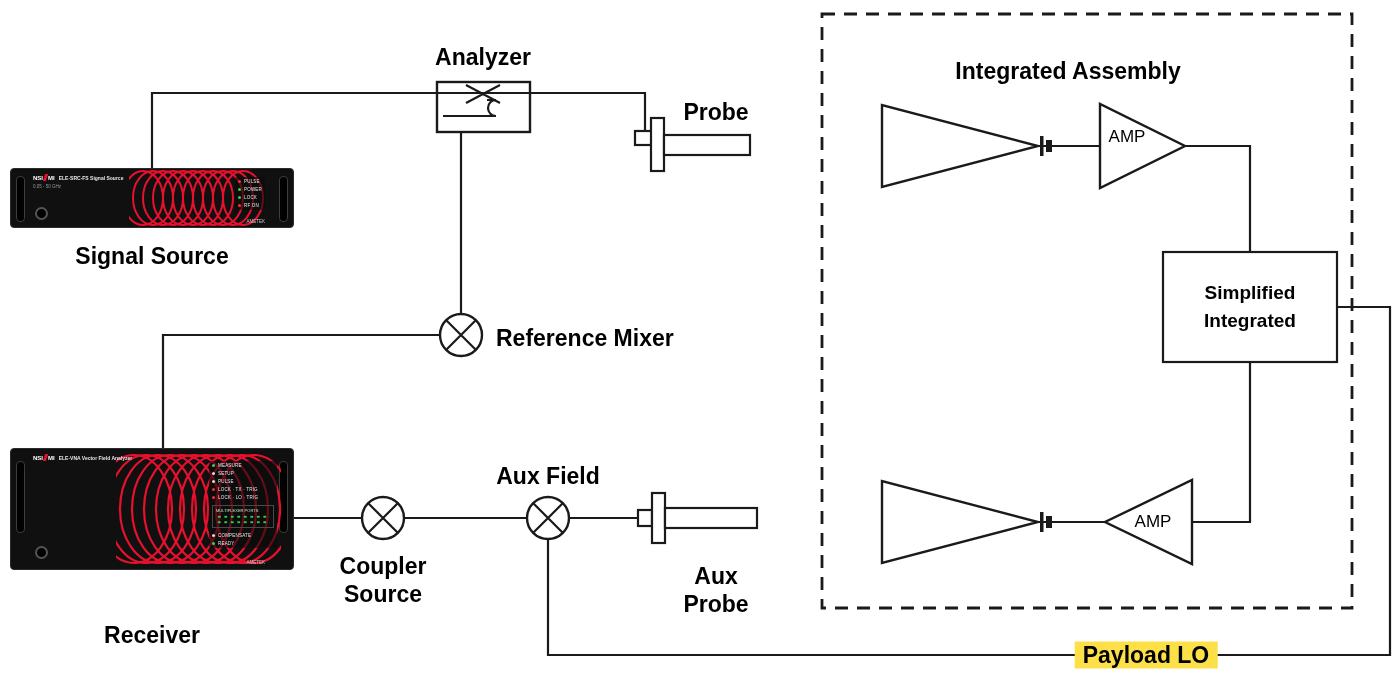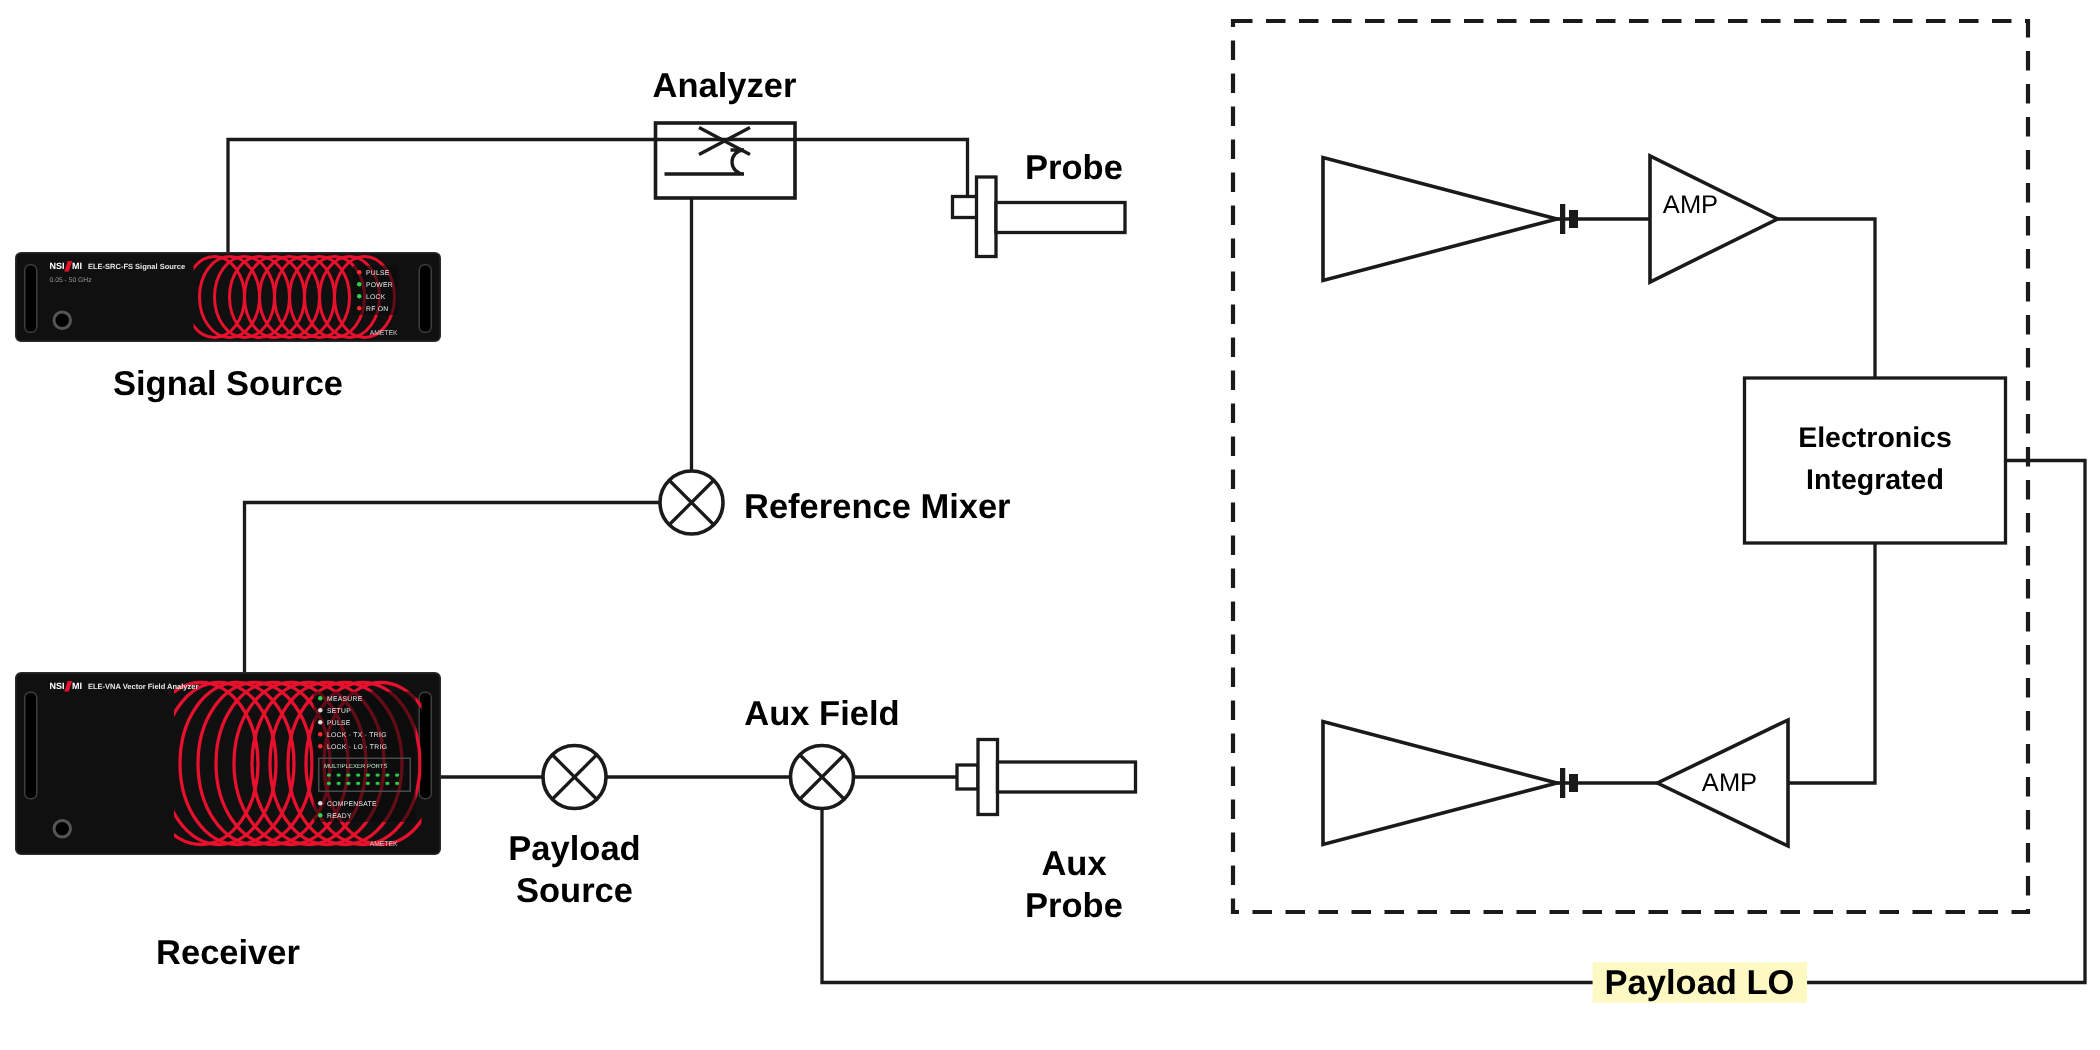--- a/index.html
+++ b/index.html
@@ -2,21 +2,21 @@
 <html><head>
 <meta charset="utf-8">
 <style>
   html,body{margin:0;padding:0;background:#fff;}
   #canvas{position:relative;width:1400px;height:700px;background:#fff;font-family:"Liberation Sans",sans-serif;overflow:hidden;}
   #wires-svg{position:absolute;left:0;top:0;}
   .lbl{position:absolute;font-weight:700;font-size:23px;color:#000;white-space:nowrap;transform:translate(-50%,-50%);}
   .lbl.left-anchor{transform:translateY(-50%);}
   .amp-lbl{font-weight:400;font-size:17px;}
   .se-lbl{font-size:19px;}
-  .payload{background:#fef9c3;padding:0 8px;}
+  .payload{background:#fde047;padding:0 8px;margin-left:13px;}
   .instrument{position:absolute;left:10px;width:282px;background:#101010;border:1px solid #2b2b2b;border-radius:4px;overflow:hidden;}
   #signal-source{top:168px;height:58px;}
   #receiver{top:448px;height:120px;}
   .ear{position:absolute;width:7px;background:#000;border:1px solid #3d3d3d;border-radius:4px;}
   .unit-header{position:absolute;left:22px;top:5px;display:flex;align-items:center;gap:4px;z-index:3;}
   .logo{display:flex;align-items:center;gap:1px;color:#fff;font-weight:700;font-size:6px;}
   .logo-slash{display:inline-block;width:3px;height:7px;background:#e8112d;transform:skewX(-18deg);}
   .model{color:#e8e8e8;font-size:5px;font-weight:700;white-space:nowrap;}
   .range{position:absolute;left:22px;top:15px;color:#9a9a9a;font-size:4.5px;z-index:3;}
   .knob{position:absolute;width:9px;height:9px;border-radius:50%;border:2px solid #555;background:#000;z-index:3;}
@@ -104,28 +104,29 @@
       </g>
       <polygon points="1192,480 1192,564 1105,522" fill="#fff" stroke="#1a1a1a" stroke-width="2.4"></polygon>
     </g>
   </svg>
 
   <div class="lbl" style="left:483px;top:57px">Analyzer</div>
   <div class="lbl" style="left:716px;top:112px">Probe</div>
   <div class="lbl" style="left:152px;top:256px">Signal Source</div>
   <div class="lbl left-anchor" style="left:496px;top:338px">Reference Mixer</div>
   <div class="lbl" style="left:152px;top:635px">Receiver</div>
-  <div class="lbl" style="left:383px;top:566px">Payload</div>
+  <div class="lbl" style="left:383px;top:566px">Coupler</div>
   <div class="lbl" style="left:383px;top:594px">Source</div>
   <div class="lbl" style="left:548px;top:476px">Aux Field</div>
   <div class="lbl" style="left:716px;top:576px">Aux</div>
   <div class="lbl" style="left:716px;top:604px">Probe</div>
+  <div class="lbl" style="left:1068px;top:71px">Integrated Assembly</div>
   <div class="lbl amp-lbl" style="left:1127px;top:137px">AMP</div>
   <div class="lbl amp-lbl" style="left:1153px;top:522px">AMP</div>
-  <div class="lbl se-lbl" style="left:1250px;top:293px">Electronics</div>
+  <div class="lbl se-lbl" style="left:1250px;top:293px">Simplified</div>
   <div class="lbl se-lbl" style="left:1250px;top:321px">Integrated</div>
   <div class="lbl payload" style="left:1133px;top:655px">Payload LO</div>
 
   <div class="instrument" id="signal-source">
     <div class="ear" style="left:5px;top:7px;height:44px"></div>
     <div class="ear" style="right:5px;top:7px;height:44px"></div>
     <div class="unit-header">
       <span class="logo">
         <span>NSI</span>
         <span class="logo-slash"></span>

